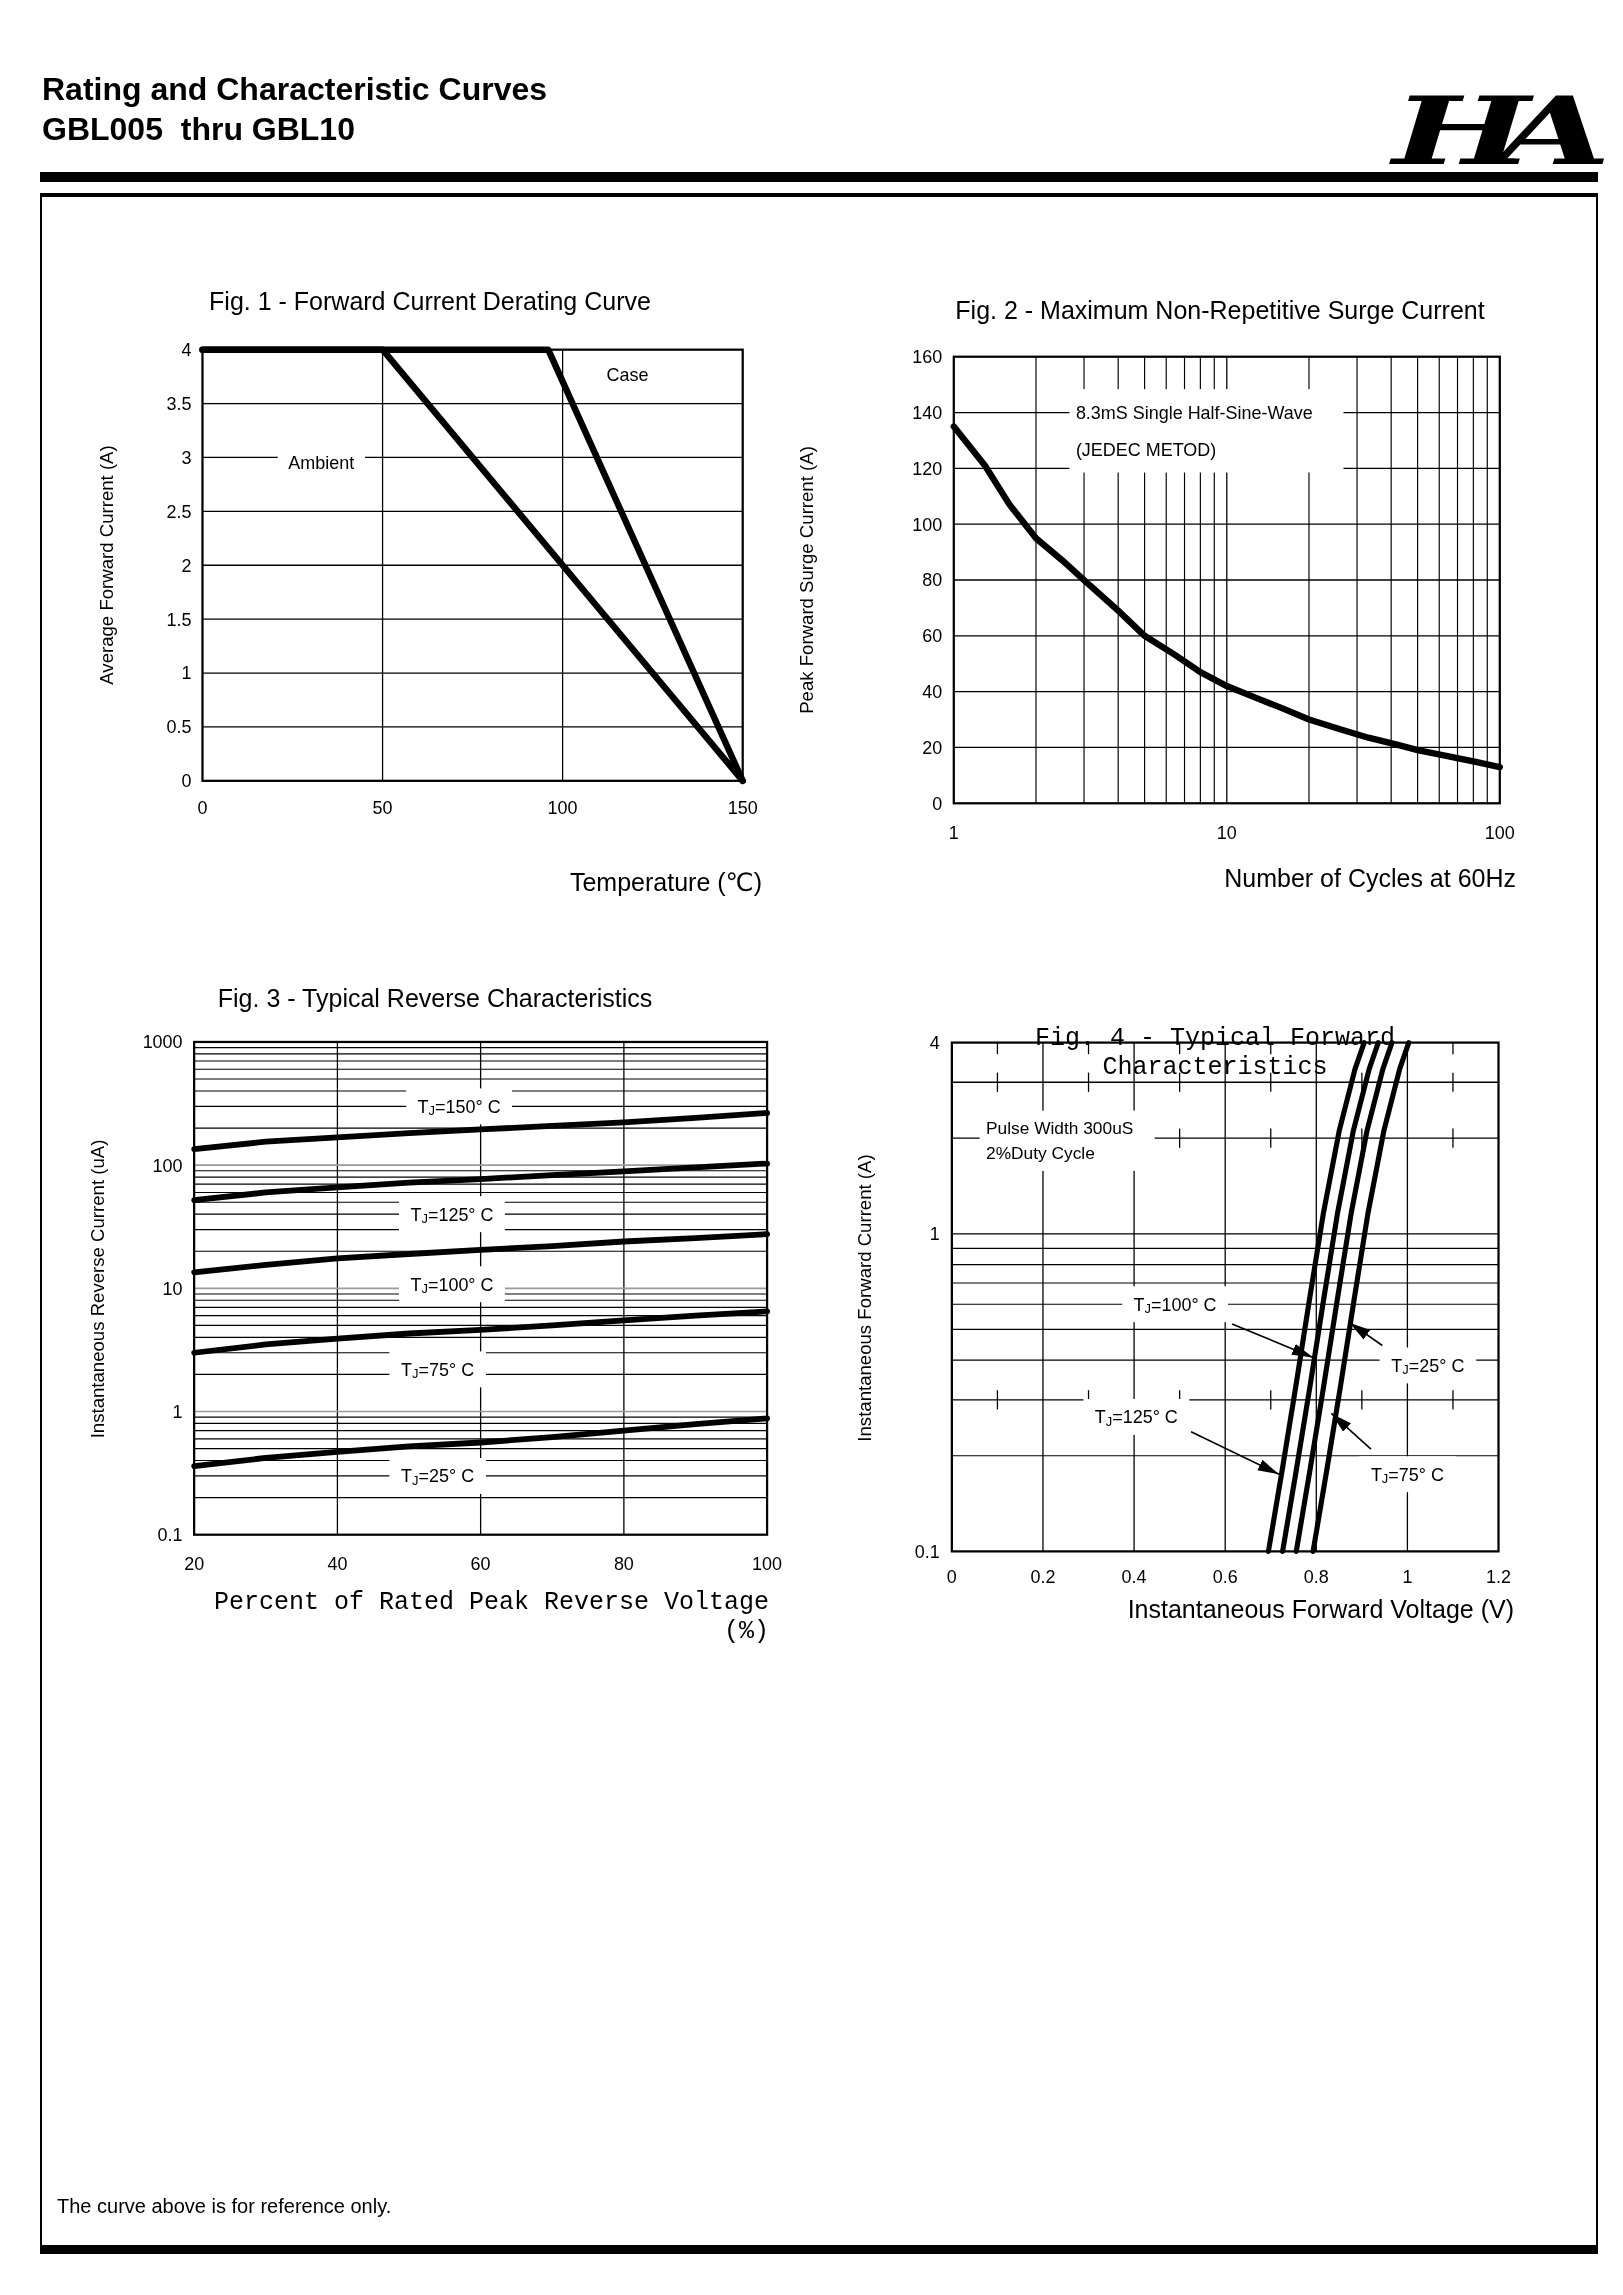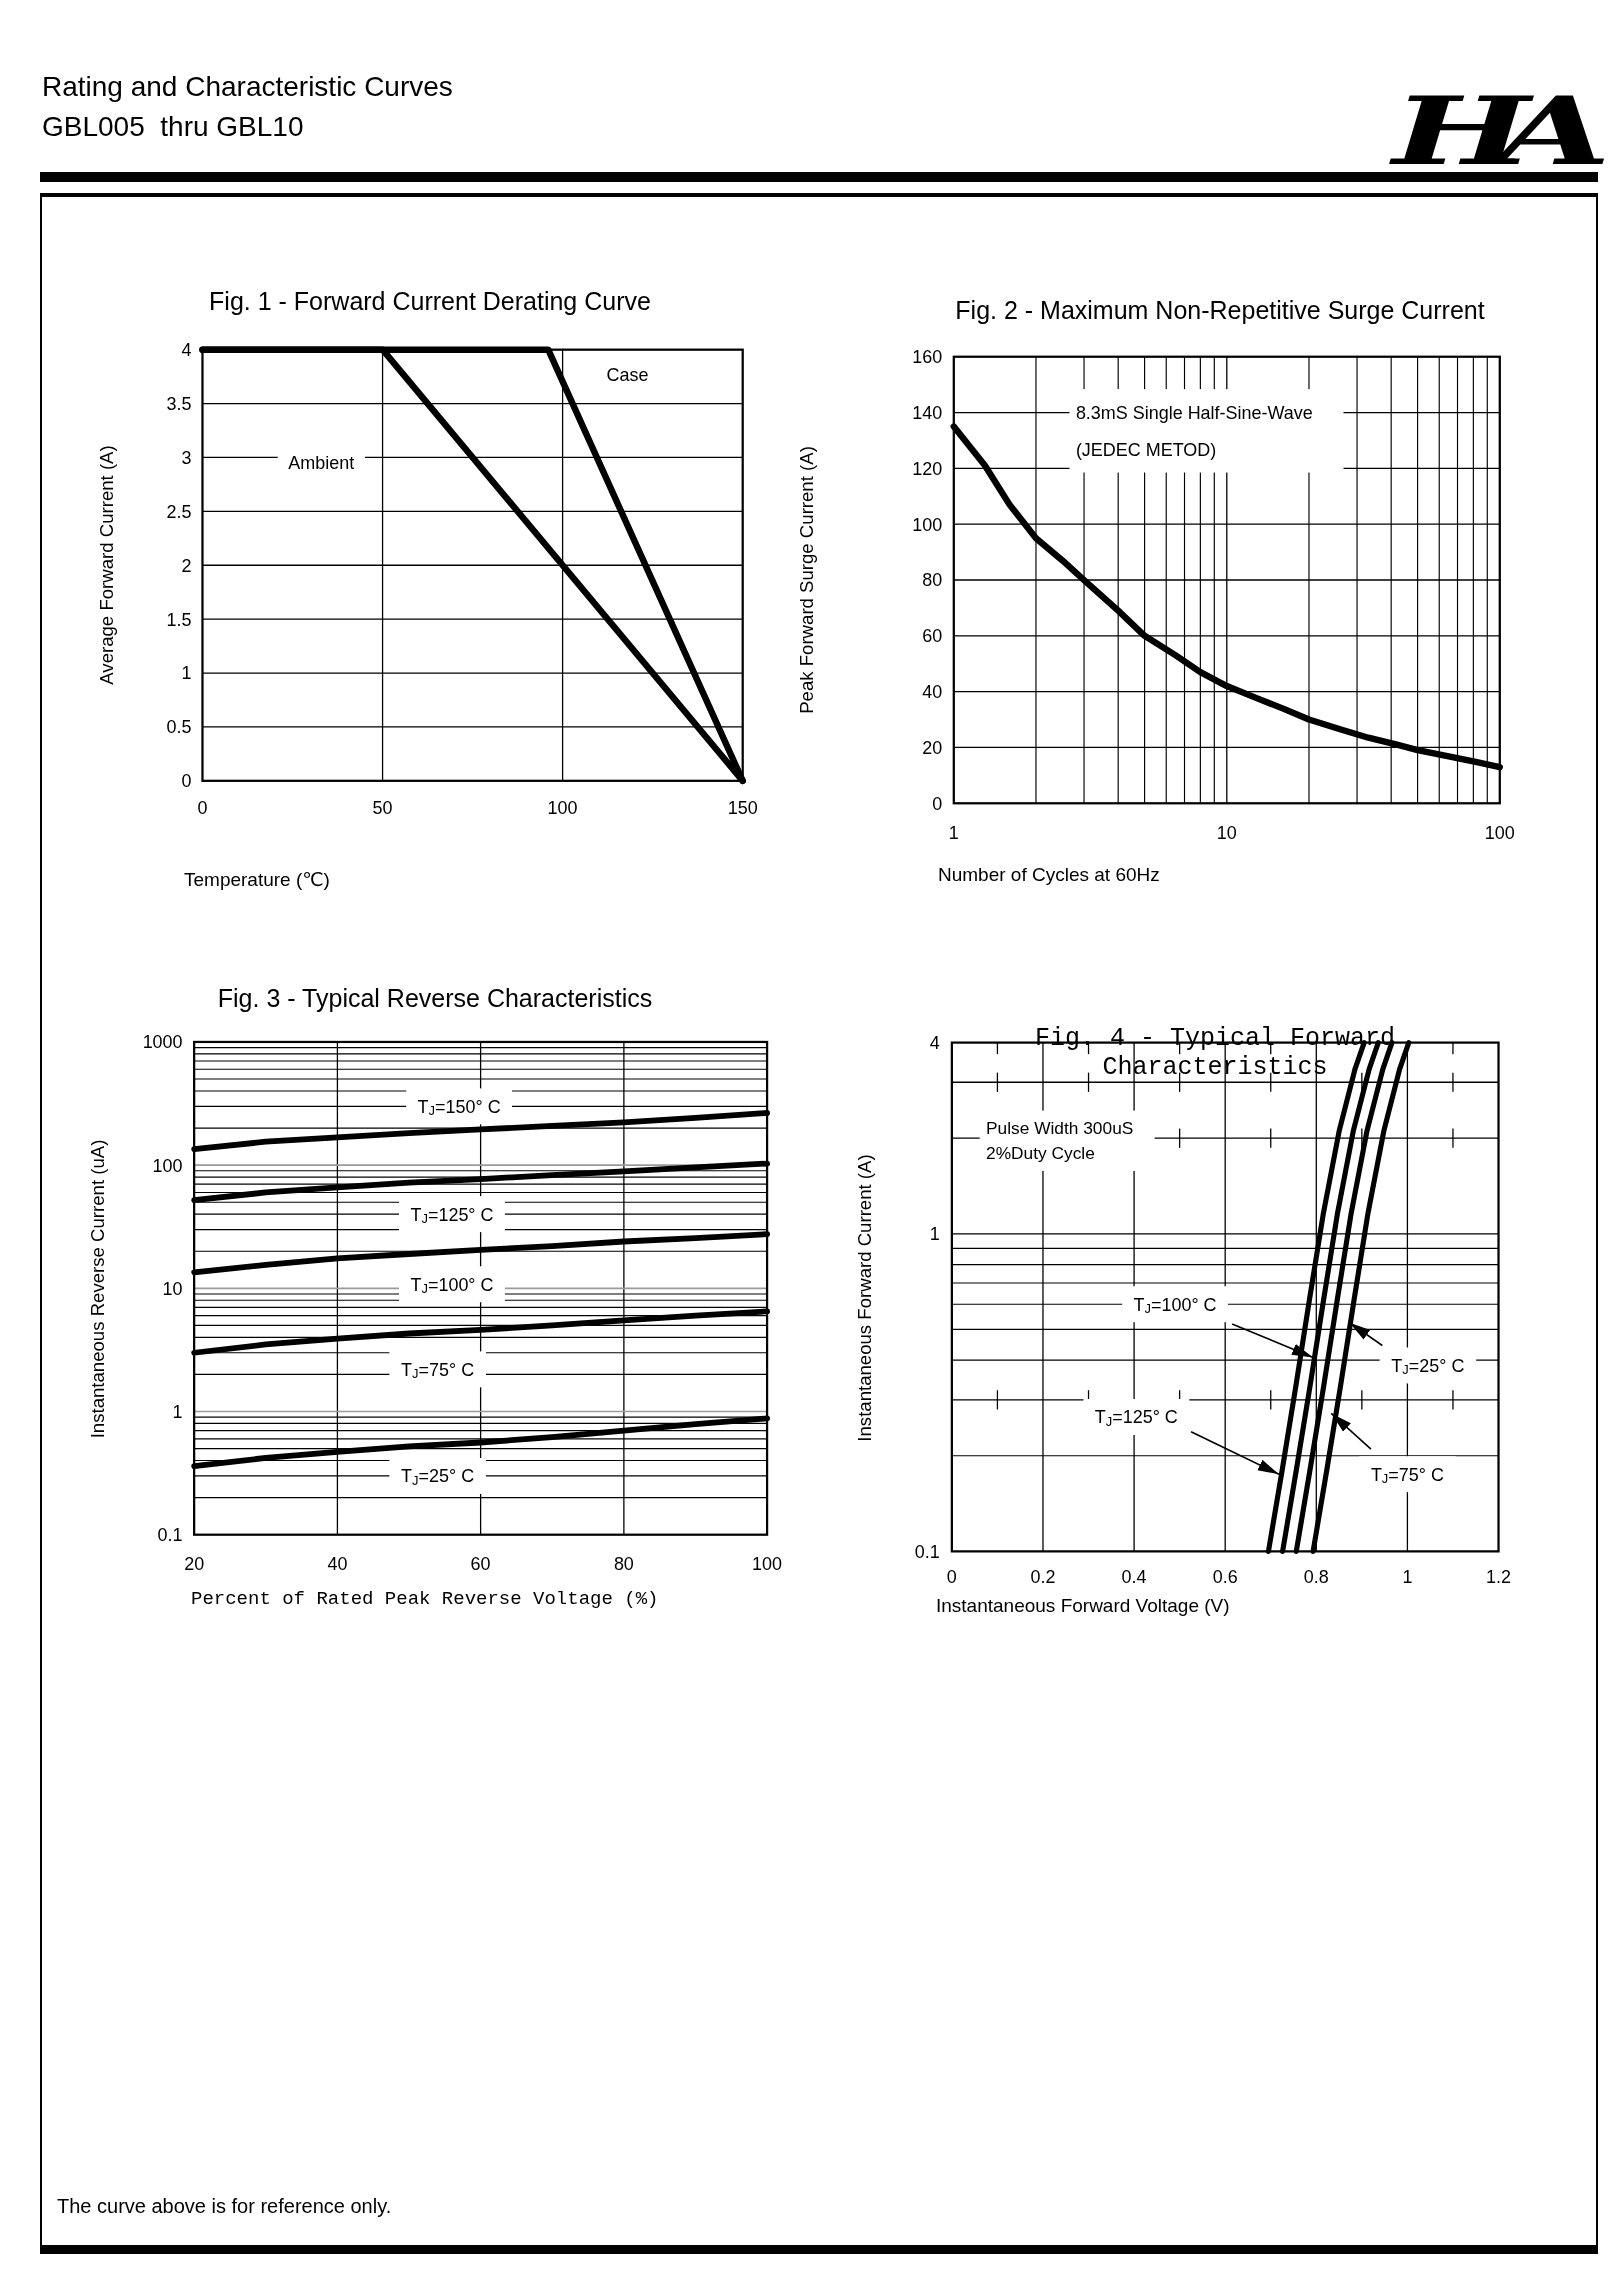--- a/index.html
+++ b/index.html
@@ -1,27 +1,27 @@
 <!DOCTYPE html>
 <html style="font-size:10.3px"><head>
 <meta charset="utf-8">
 <style>
   html,body{margin:0;padding:0;background:#fff;}
   .page{position:relative;width:1624px;height:2295px;background:#fff;overflow:hidden;
         font-family:"Liberation Sans","DejaVu Sans",sans-serif;color:#000;}
-  .h-line{position:absolute;left:42px;font-weight:normal;font-size:28px;line-height:1.1;white-space:pre;}
+  .h-line{position:absolute;left:42px;font-weight:bold;font-size:32px;line-height:1.1;white-space:pre;}
   .logo{position:absolute;left:1322px;top:89px;width:257px;text-align:right;
         font-family:"DejaVu Serif","Liberation Serif",serif;font-style:italic;font-weight:bold;
         font-size:94px;line-height:0.9;letter-spacing:-0.22em;
         transform:scaleX(1.55);transform-origin:100% 50%;}
   .rule{position:absolute;left:40px;top:172px;width:1558px;height:9.6px;background:#000;}
   .content-box{position:absolute;left:40px;top:193px;width:1558px;height:2061px;box-sizing:border-box;
         border-top:4.5px solid #000;border-left:2.6px solid #000;border-right:2.6px solid #000;border-bottom:9.6px solid #000;}
   .figtitle{position:absolute;width:578px;text-align:center;font-size:25px;}
-  .axtitle{position:absolute;width:578px;text-align:left;font-size:19px;}
+  .axtitle{position:absolute;width:578px;text-align:right;font-size:25px;}
   .ytitle{position:absolute;font-size:18.6px;white-space:nowrap;transform:translate(-50%,-50%) rotate(-90deg);}
   .footer-note{position:absolute;left:42px;top:2195px;font-size:20px;margin-left:15px;}
   #charts{position:absolute;left:0;top:0;}
   #charts text{font-family:"Liberation Sans","DejaVu Sans",sans-serif;}
 </style>
 </head>
 <body>
 
 <div class="page">
 

